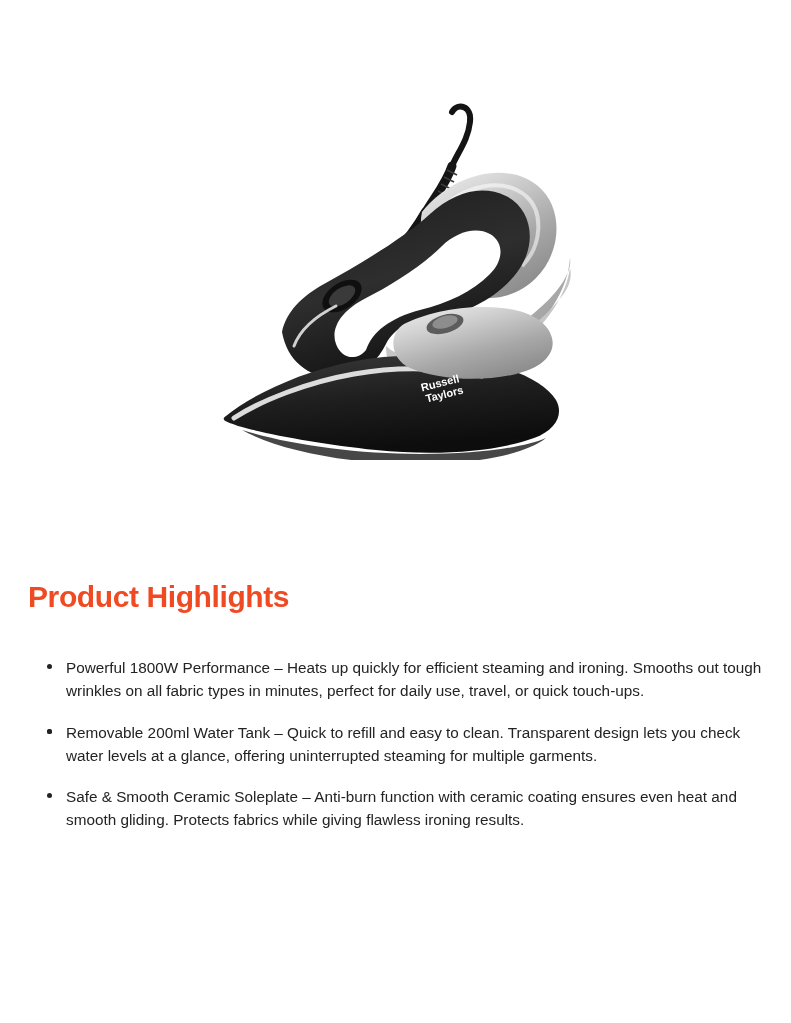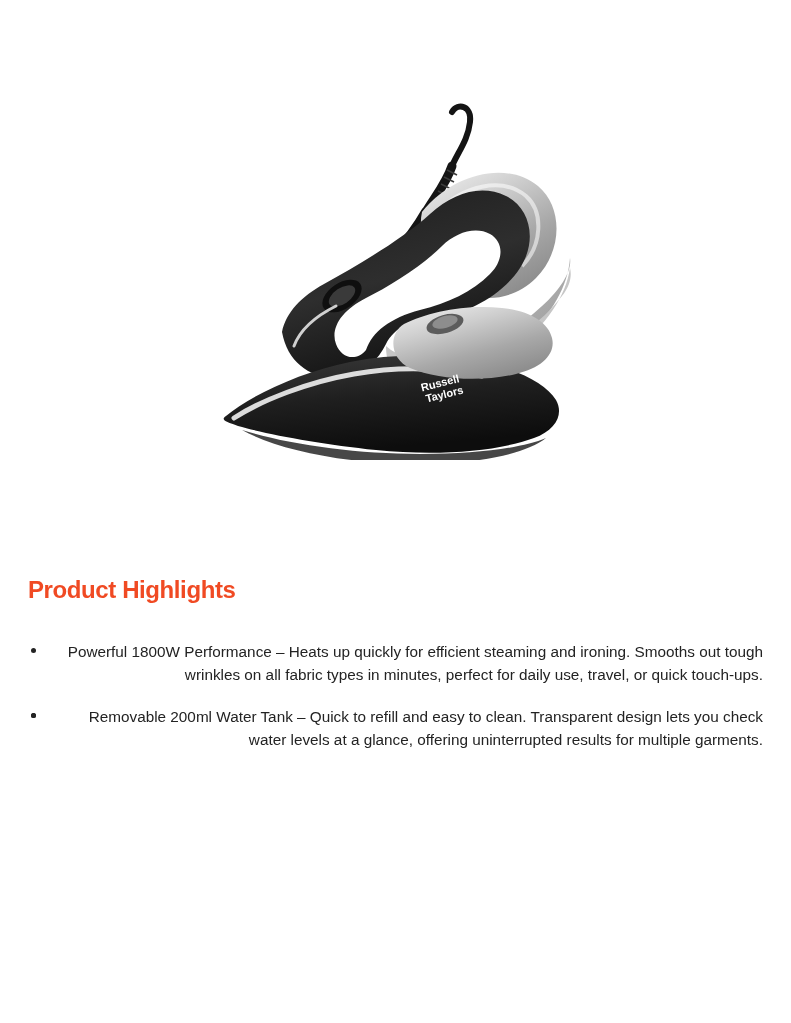--- a/index.html
+++ b/index.html
@@ -36,37 +36,36 @@
     width: 420px;
     height: 360px;
   }
   .iron-svg { display: block; width: 100%; height: 100%; }
 
   
   .headline {
     position: absolute;
     left: 28px;
     top: 560px;
-    font-size: 24px;
+    font-size: 30px;
     font-weight: bold;
     color: #f04a23;
     letter-spacing: -0.4px;
     line-height: 1.15;
   }
 
   
   .highlights {
     position: absolute;
     left: 28px;
     top: 640px;
     width: 735px;
-    margin: 0;
+    margin: 16px;
     padding: 0;
     list-style: none;
-    text-align: right;
   }
   .highlights li {
     position: relative;
     padding-left: 22px;
     margin-bottom: 18px;
     font-size: 15.3px;
     line-height: 1.52;
     color: #232323;
   }
   .highlights li .dot {
@@ -181,17 +180,21 @@
   <ul class="highlights">
     <li>
       <span class="dot"></span>
       <span class="bullet-text">Powerful 1800W Performance – Heats up quickly for efficient steaming and ironing. Smooths out tough wrinkles on all fabric types in minutes, perfect for daily use, travel, or quick touch-ups.</span>
     </li>
     <li>
       <span class="dot"></span>
     </li>
     <li>
       <span class="dot"></span>
-      <span class="bullet-text">Removable 200ml Water Tank – Quick to refill and easy to clean. Transparent design lets you check water levels at a glance, offering uninterrupted results for multiple garments.</span>
+      <span class="bullet-text">Removable 200ml Water Tank – Quick to refill and easy to clean. Transparent design lets you check water levels at a glance, offering uninterrupted steaming for multiple garments.</span>
+    </li>
+    <li>
+      <span class="dot"></span>
+      <span class="bullet-text">Safe &amp; Smooth Ceramic Soleplate – Anti-burn function with ceramic coating ensures even heat and smooth gliding. Protects fabrics while giving flawless ironing results.</span>
     </li>
   </ul>
 
 </div>
 
 </body></html>

